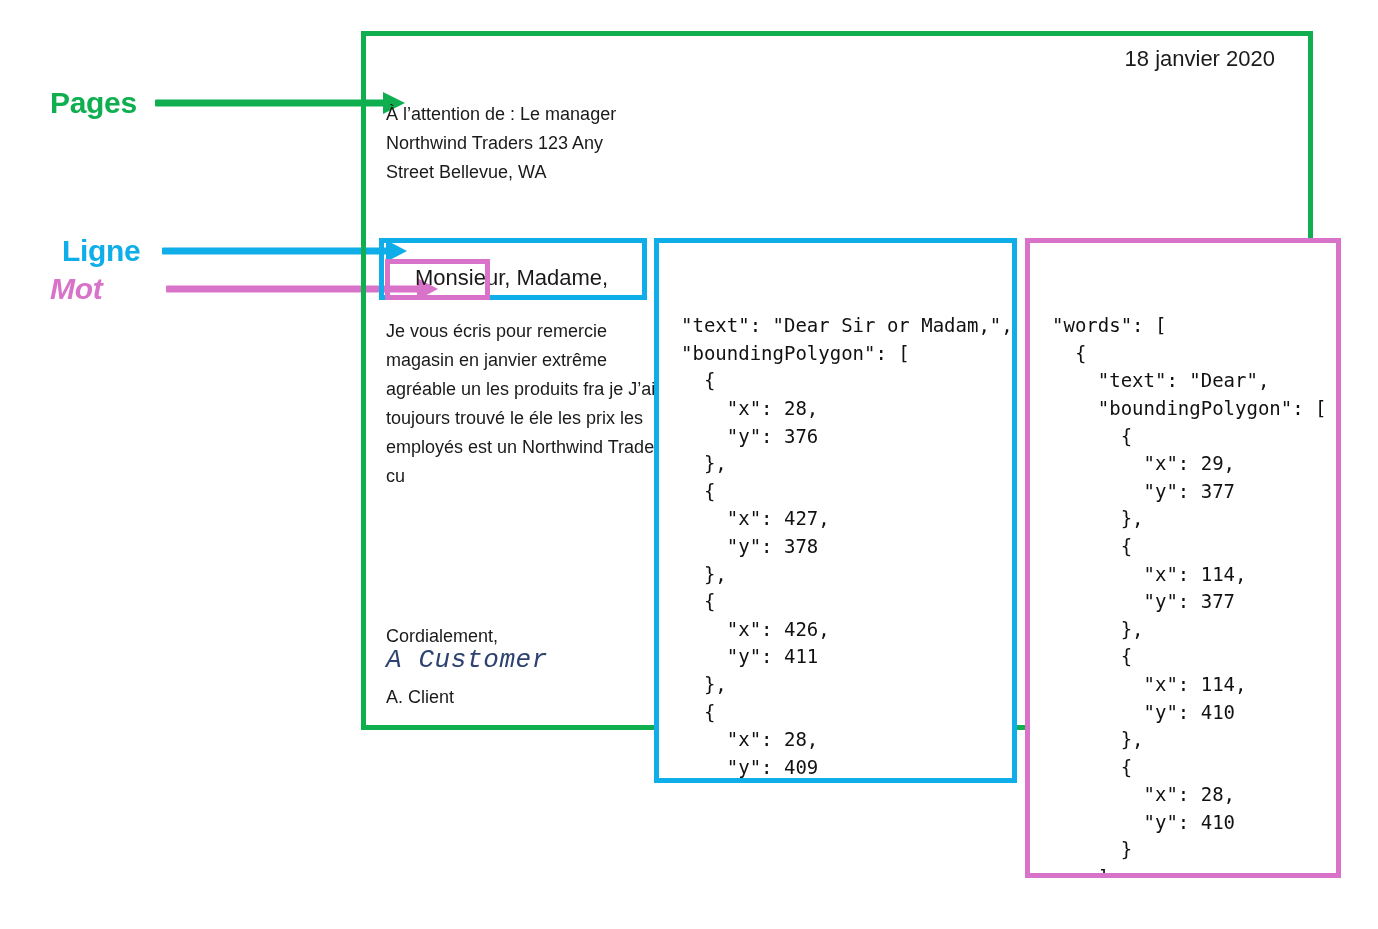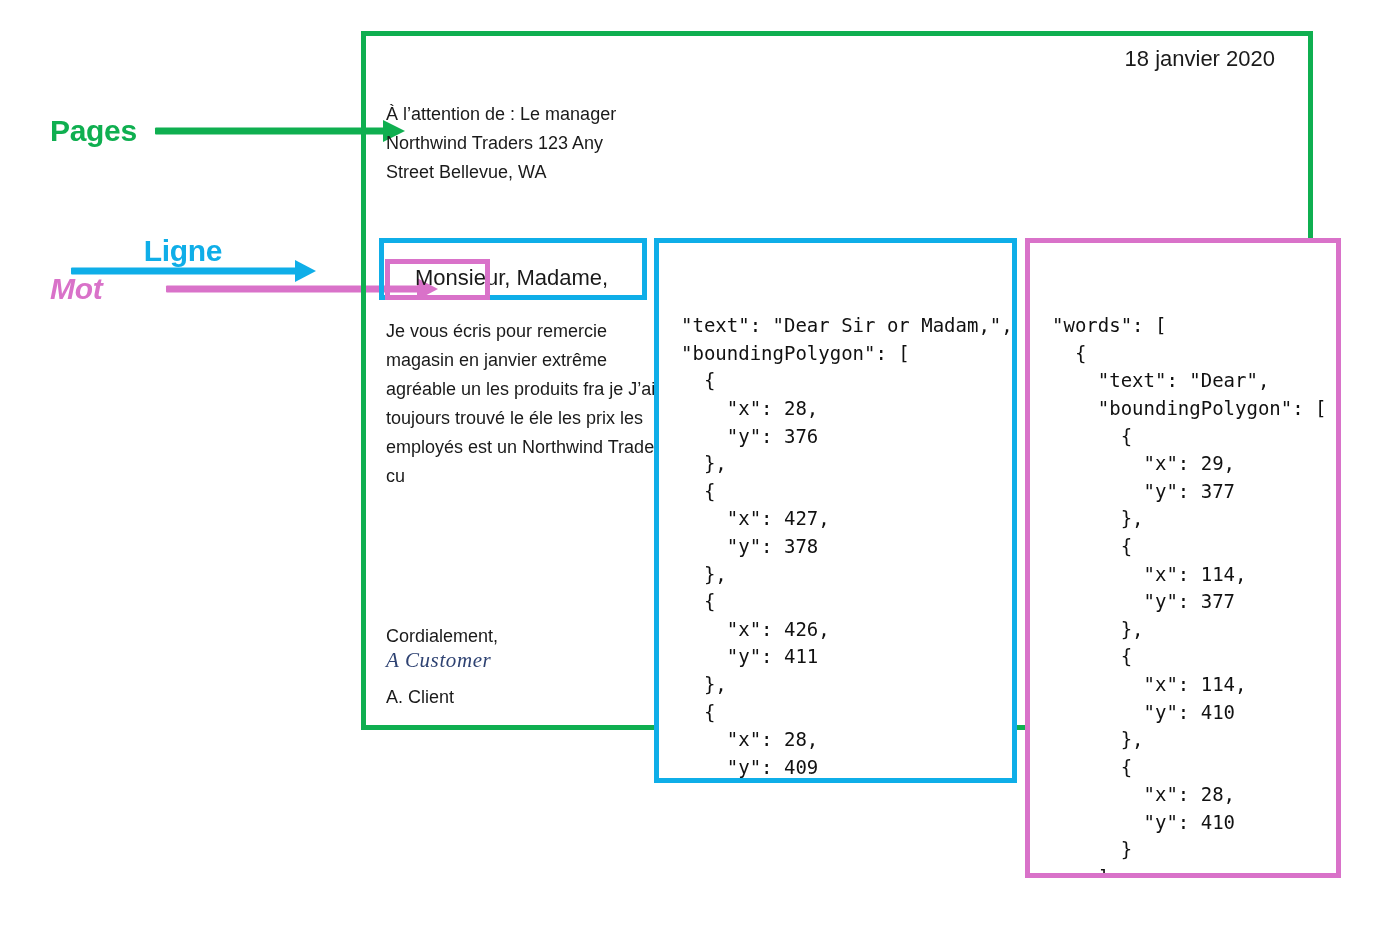--- a/index.html
+++ b/index.html
@@ -46,28 +46,28 @@
     right: 0;
     top: 50%;
     transform: translateY(-50%);
     width: 0;
     height: 0;
     border-top: 11px solid transparent;
     border-bottom: 11px solid transparent;
   }
 
   
-  #legend-pages { left: 50px; top: 88px; margin-top: 28px; }
+  #legend-pages { left: 50px; top: 88px; }
   #legend-pages .legend-label { color: #0FAF50; }
   #legend-pages .legend-arrow { width: 250px; margin-left: 18px; }
   #legend-pages .shaft { width: 230px; background: #0FAF50; }
   #legend-pages .head { border-left: 22px solid #0FAF50; }
 
   
-  #legend-ligne { left: 50px; top: 236px; flex-direction: column; }
+  #legend-ligne { left: 62px; top: 236px; }
   #legend-ligne .legend-label { color: #0FAEE8; }
   #legend-ligne .legend-arrow { width: 245px; margin-left: 21px; }
   #legend-ligne .shaft { width: 226px; background: #0FAEE8; }
   #legend-ligne .head { border-left: 21px solid #0FAEE8; }
 
   
   #legend-mot { left: 50px; top: 274px; font-style: italic; }
   #legend-mot .legend-label { color: #D972C9; }
   #legend-mot .legend-arrow { width: 272px; margin-left: 64px; }
   #legend-mot .shaft { width: 253px; background: #D972C9; }
@@ -112,23 +112,23 @@
     font-size: 18px;
     line-height: 29px;
     color: #1a1a1a;
   }
   #doc-address { top: 69px; width: 260px; }
   #doc-salutation { top: 232px; font-size: 22px; padding-left: 29px; }
   #doc-body { top: 286px; width: 290px; }
   #doc-closing { top: 591px; }
   #doc-signature {
     top: 615px;
-    font-family: Liberation Serif, serif;
+    font-family: Liberation Mono, monospace;
     font-style: italic;
-    font-size: 21px;
+    font-size: 26px;
     color: #2E4272;
     letter-spacing: 0.6px;
   }
   #doc-signature-name { top: 652px; }
 
   
   #ligne-highlight {
     position: absolute;
     left: 379px;
     top: 238px;

